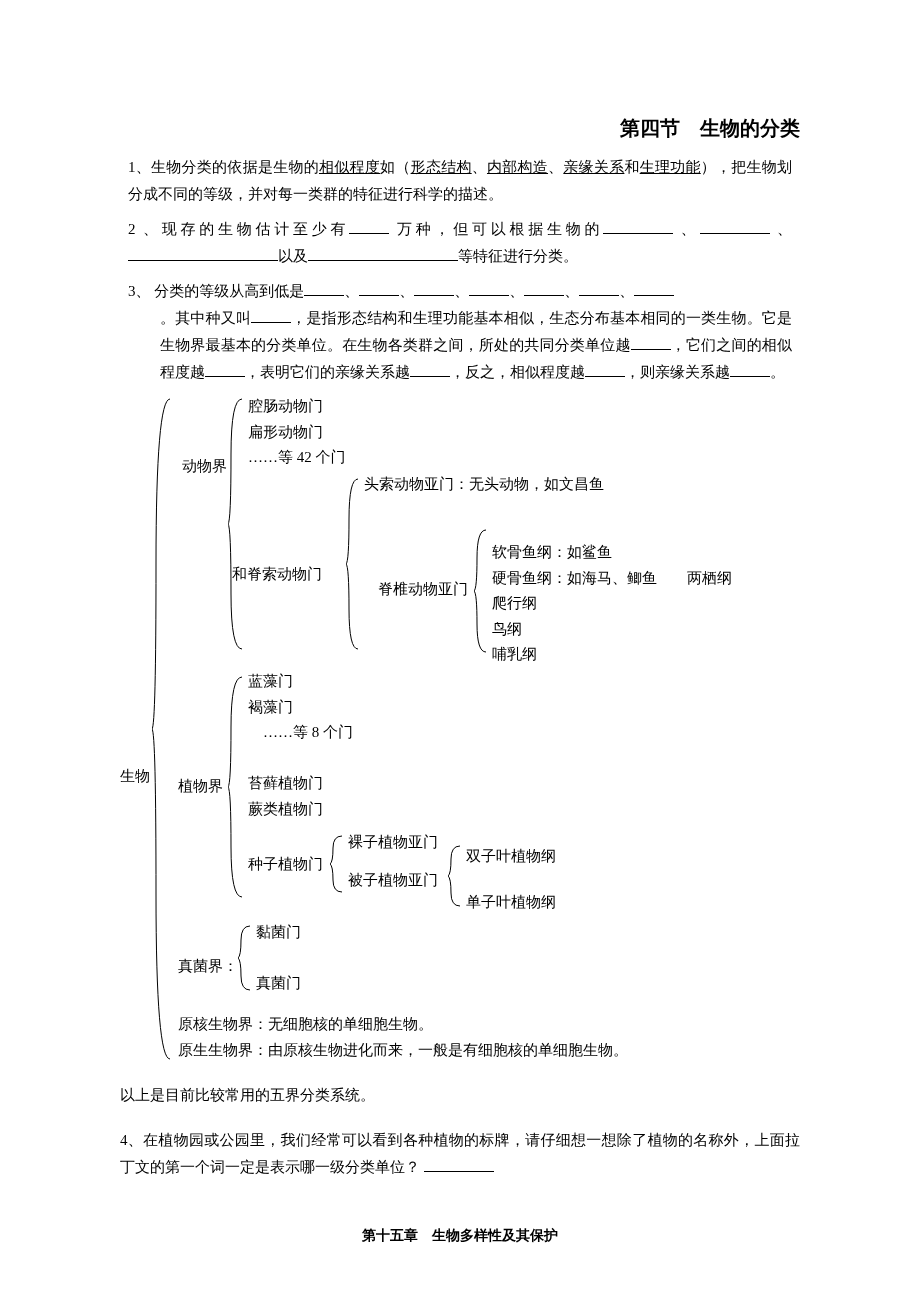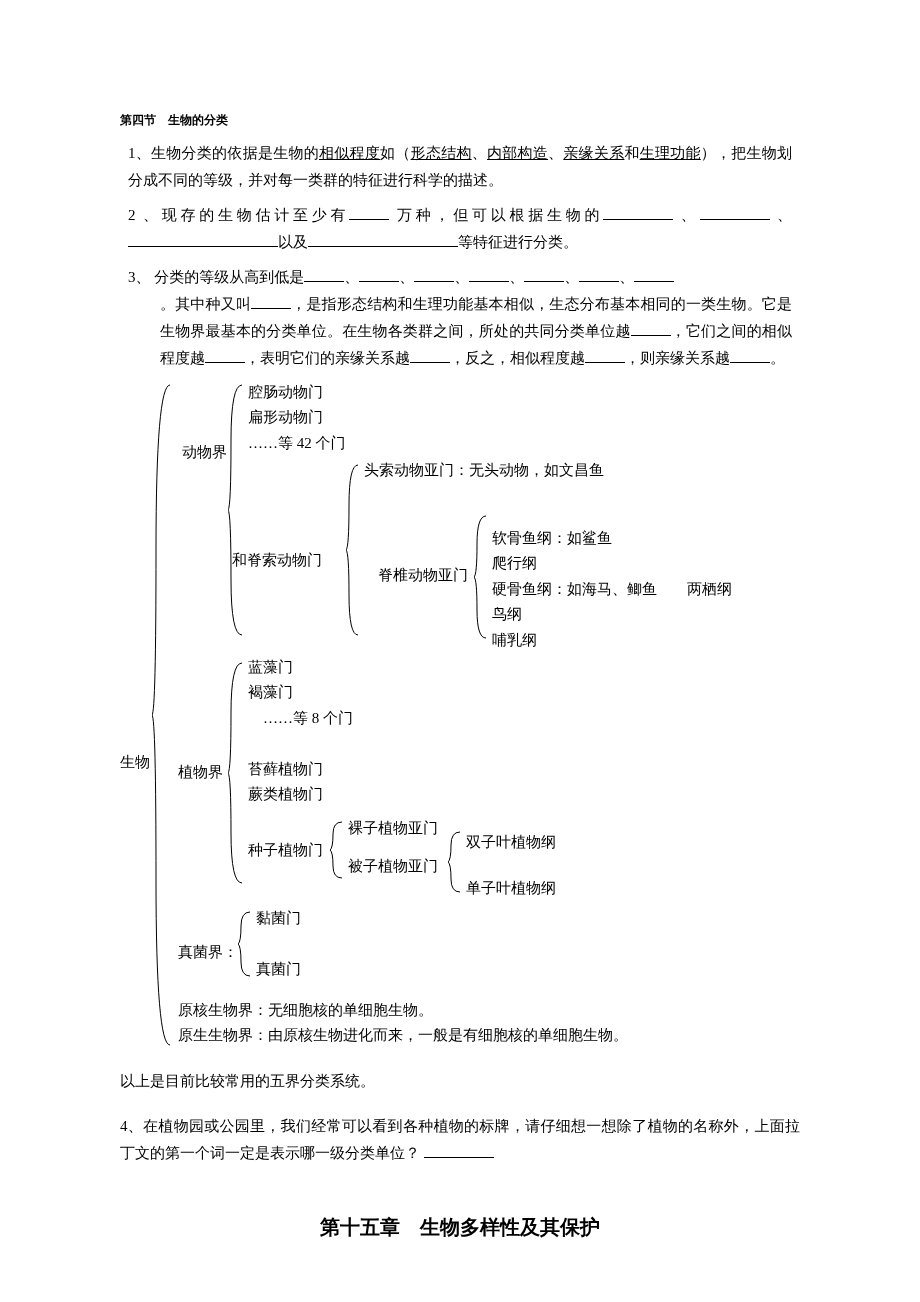--- a/index.html
+++ b/index.html
@@ -7,23 +7,23 @@
     font-size: 15px;
     line-height: 1.8;
     color: #000;
     background: #fff;
     width: 920px;
     margin: 0;
     padding: 110px 120px 60px 120px;
     box-sizing: border-box;
   }
   .title {
-    text-align: left;
+    text-align: right;
     font-weight: bold;
-    font-size: 12px;
+    font-size: 20px;
     margin-bottom: 8px;
   }
   .para {
     text-align: justify;
     margin: 8px;
   }
   .indent {
     padding-left: 32px;
   }
   u { text-decoration: underline; }
@@ -34,21 +34,21 @@
   
   .tree-root { position:relative; padding-left:0; margin-top:4px; margin-bottom:12px;}
   .row { position:relative; white-space:nowrap;}
   .footer {
     text-align: justify;
     margin-top: 18px;
   }
   .ch-title {
     text-align:center;
     font-weight:bold;
-    font-size:20px;
+    font-size:14px;
     margin-top:42px;
   }
   .pagewrap { position:relative; }
   
   
   svg.br { position:absolute; }
   svg.br path { stroke:#000; stroke-width:1; fill:none; }
 </style>
 </head>
 <body>
@@ -96,22 +96,22 @@
   <div style="position:absolute; left:244px; top:78px;">
     <div class="row">头索动物亚门：无头动物，如文昌鱼</div>
   </div>
 
   <div style="position:absolute; left:258px; top:183px;">脊椎动物亚门</div>
   <svg class="br" style="left:354px; top:132px; width:14px; height:130px;">
         <path d="M12,4 Q3,4 3,32 Q3,63 0,65 Q3,67 3,98 Q3,126 12,126"></path>
       </svg>
   <div style="position:absolute; left:372px; top:146px;">
     <div class="row">软骨鱼纲：如鲨鱼</div>
+    <div class="row">硬骨鱼纲：如海马、鲫鱼　　两栖纲</div>
     <div class="row">爬行纲</div>
-    <div class="row">硬骨鱼纲：如海马、鲫鱼　　两栖纲</div>
     <div class="row">鸟纲</div>
     <div class="row">哺乳纲</div>
   </div>
 
   <div style="position:absolute; left:58px; top:380px;">植物界</div>
   <svg class="br" style="left:108px; top:278px; width:16px; height:230px;">
         <path d="M14,5 Q3,5 3,55 Q3,113 0,115 Q3,117 3,175 Q3,225 14,225"></path>
       </svg>
   <div style="position:absolute; left:128px; top:275px;">
     <div class="row">蓝藻门</div>

